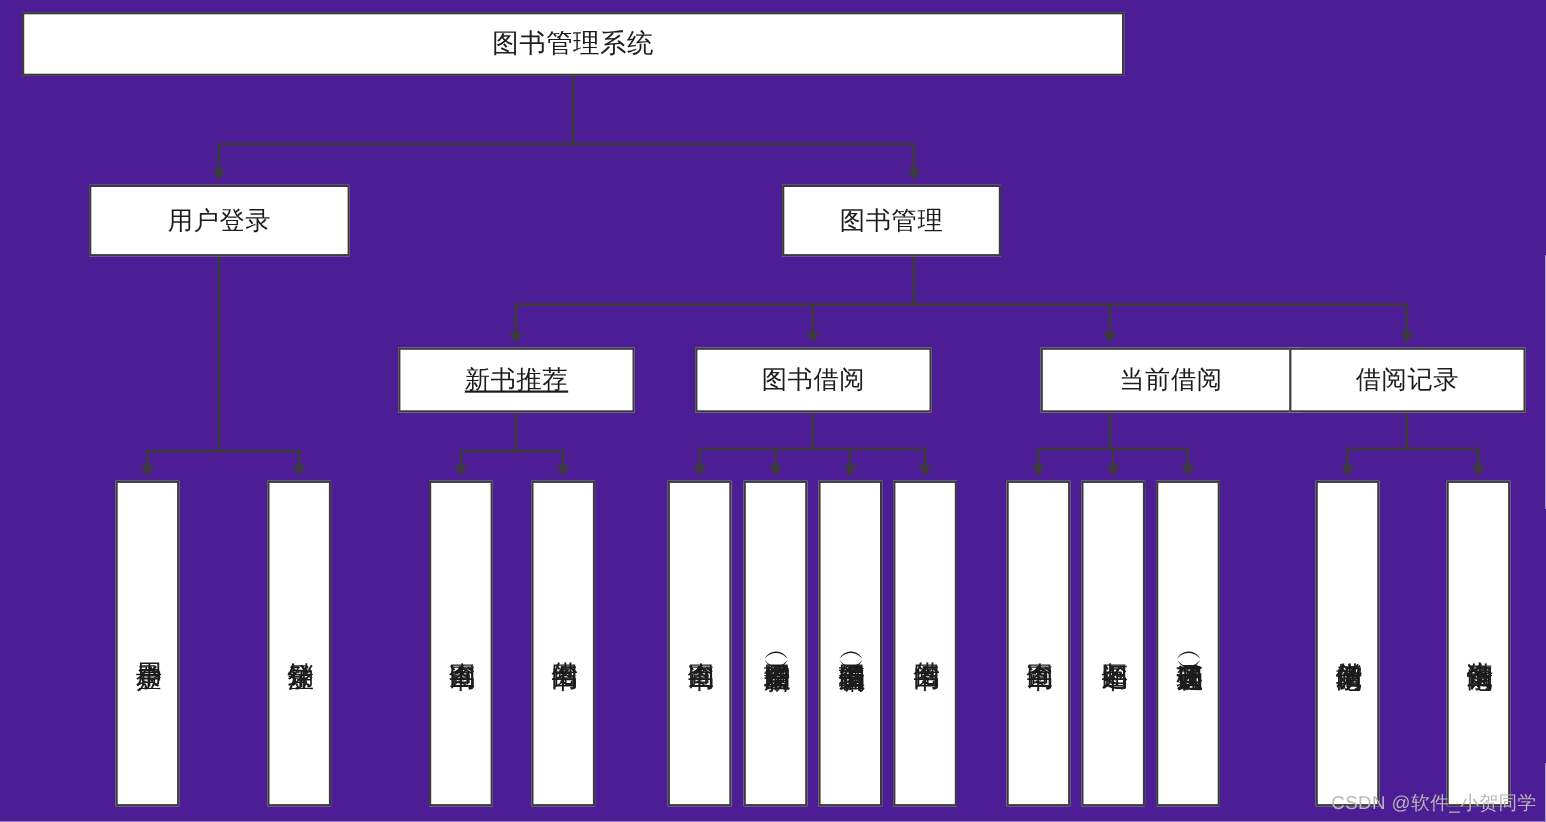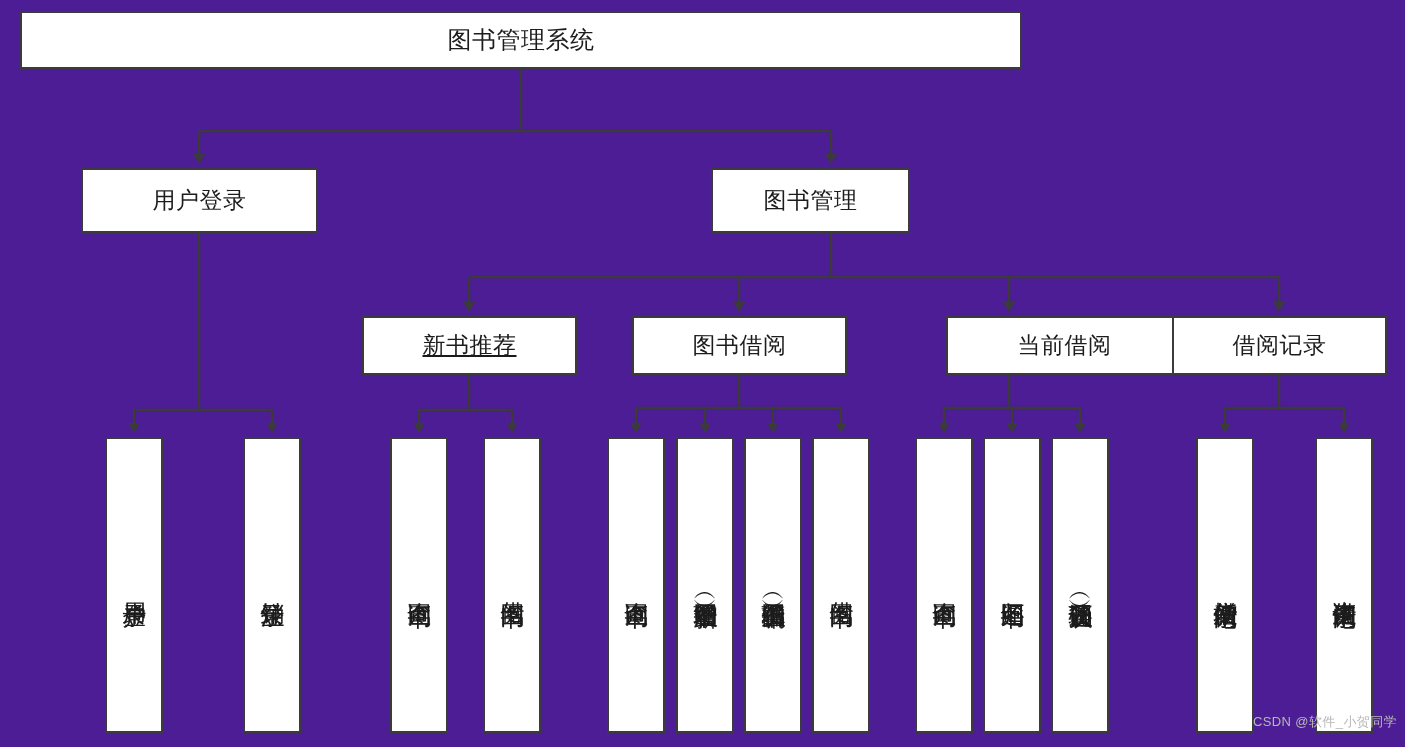--- a/index.html
+++ b/index.html
@@ -64,22 +64,22 @@
     letter-spacing: 1px;
     max-height: 286px;
   }
   .node.vert.long .node-label {
     font-size: 24px;
     letter-spacing: 0px;
   }
   .watermark {
     position: absolute;
     right: 8px;
-    bottom: 16px;
-    font-size: 13px;
+    bottom: 6px;
+    font-size: 17px;
     color: #b7b7b7;
     white-space: nowrap;
     z-index: 5;
     letter-spacing: 0.4px;
   }
 </style>
 </head>
 <body>
 
 <div id="canvas">

